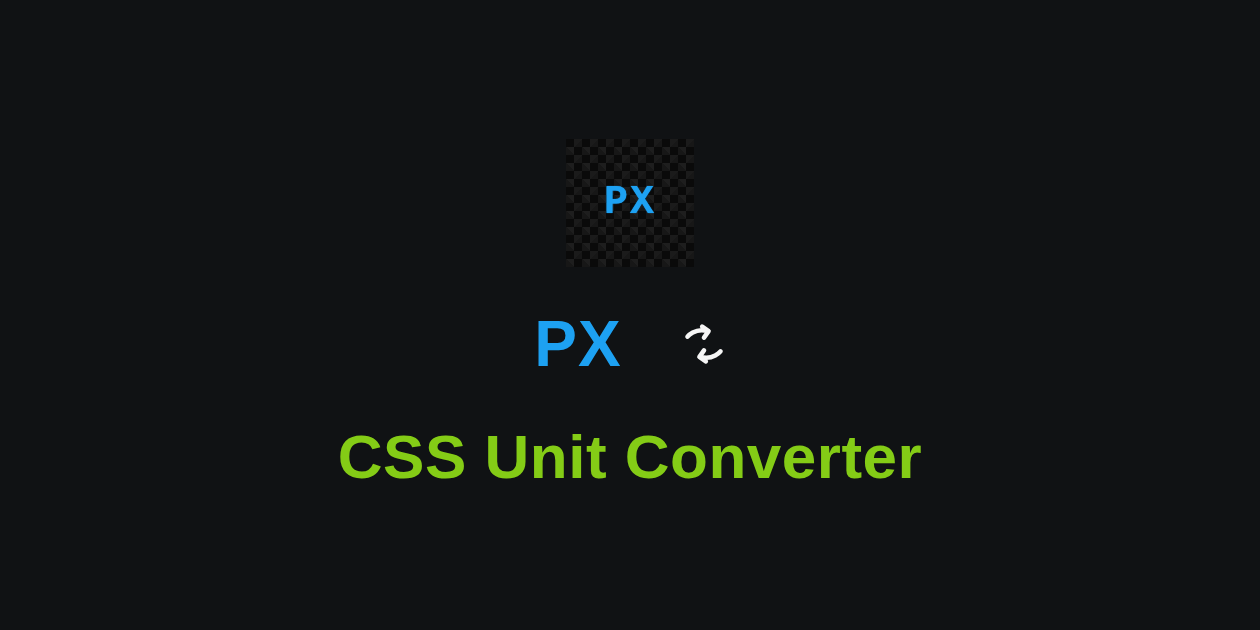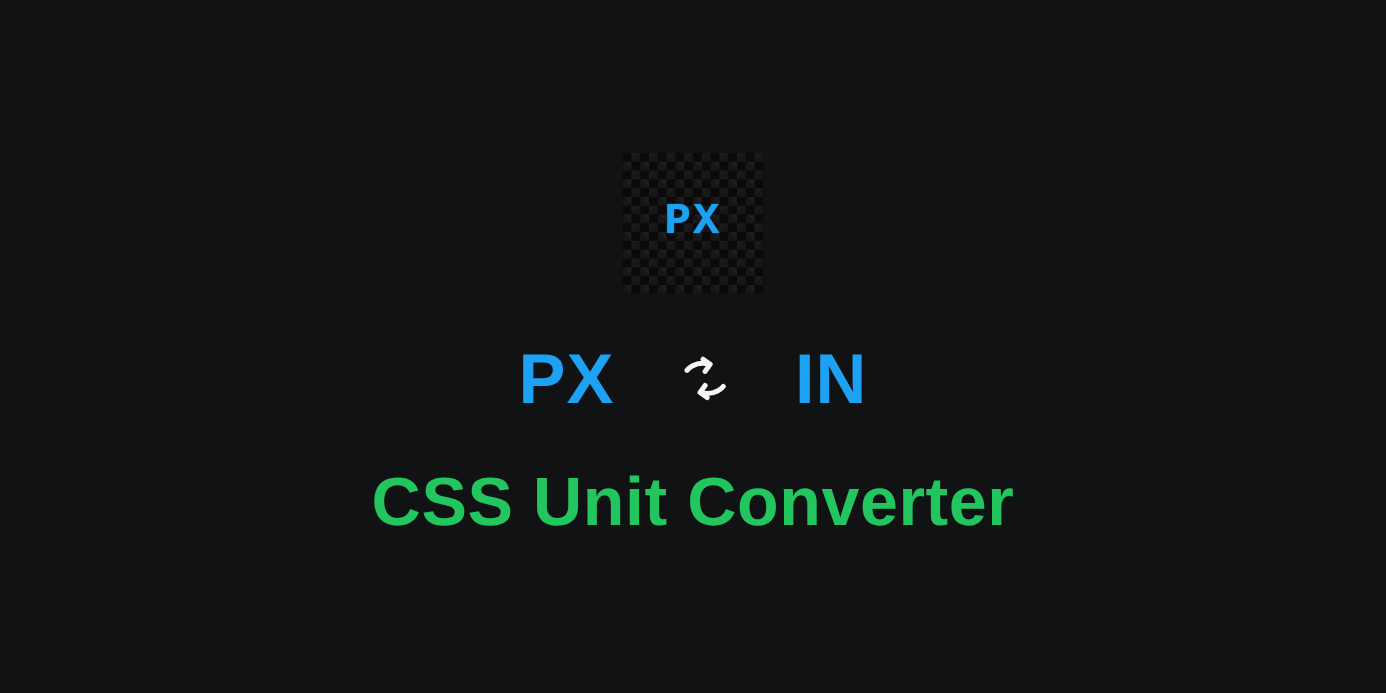--- a/index.html
+++ b/index.html
@@ -62,21 +62,21 @@
       color: #f5f5f5;
       display: flex;
       align-items: center;
       justify-content: center;
     }
     .swap-icon svg {
       width: 44px;
       height: 44px;
     }
     .title {
-      color: #22c55e;
+      color: #84cc16;
       font-size: 62px;
       font-weight: 800;
       letter-spacing: 0.5px;
     }
   </style>
 </head>
 <body>
 
 <div class="logo-box">
   <span class="logo-text">PX</span>
@@ -85,16 +85,15 @@
 <div class="units-row">
   <span class="unit">PX</span>
   <span class="swap-icon">
     <svg viewBox="0 0 24 24" fill="none" stroke="currentColor" stroke-width="2.5" stroke-linecap="round" stroke-linejoin="round">
       <path d="M3 8 C 3 8, 7 3, 14 5"></path>
       <polyline points="11 2.5 14.5 5 12 8.5"></polyline>
       <path d="M21 16 C 21 16, 17 21, 10 19"></path>
       <polyline points="13 21.5 9.5 19 12 15.5"></polyline>
     </svg>
   </span>
-  <span class="unit">IN</span>
 </div>
 
 <h1 class="title">CSS Unit Converter</h1>
 
 </body></html>

